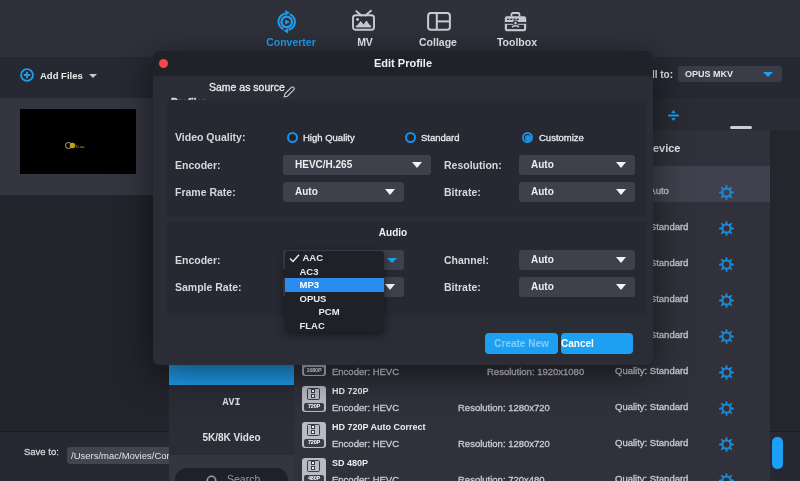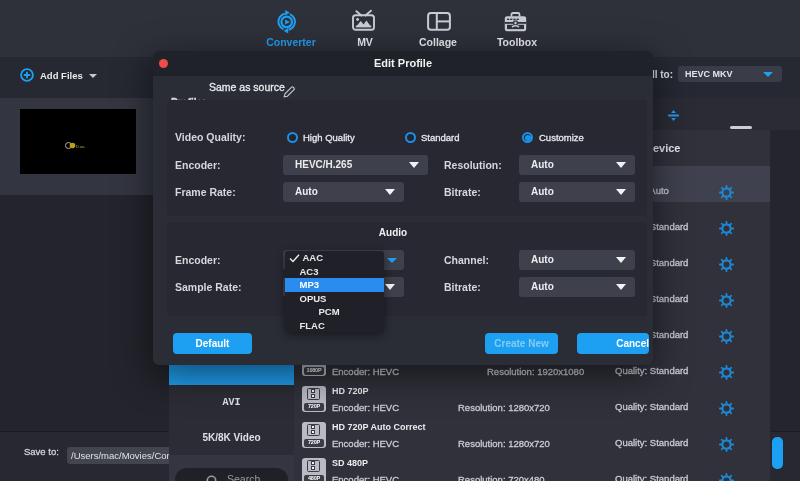--- a/index.html
+++ b/index.html
@@ -106,21 +106,21 @@
     <circle cx="7" cy="7" r="5.9" fill="none" stroke="#1f9ff0" stroke-width="1.9"></circle>
     <path d="M7 3.8 V10.2 M3.8 7 H10.2" stroke="#1f9ff0" stroke-width="1.9"></path>
   </svg>
 </div>
 <div class="abs b" style="left:40px;top:69.5px;font-size:9.5px;color:#e9eaec;">Add Files</div>
 <div class="abs" style="left:89px;top:73.5px;">
     <div style="width:0;height:0;border-left:4px solid transparent;border-right:4px solid transparent;border-top:4.8px solid #c6c7cc;"></div>
   </div>
 <div class="abs b" style="left:553px;top:68.5px;width:120px;text-align:right;font-size:10px;color:#dfe0e4;">Convert All to:</div>
 <div class="abs" style="left:678px;top:66px;width:104px;height:16px;background:#3a3c47;border-radius:3px;">
-  <div class="abs b" style="left:7px;top:0;line-height:16px;font-size:9px;color:#e4e5e9;">HEVC MKV</div>
+  <div class="abs b" style="left:7px;top:0;line-height:16px;font-size:9px;color:#e4e5e9;">OPUS MKV</div>
   <div class="abs tri-b" style="right:9px;top:6px;"></div>
 </div>
 
 <div class="abs" style="left:20px;top:109px;width:116px;height:65px;background:#000;"></div>
 <div class="abs" style="left:64px;top:137px;width:26px;height:11px;">
   <svg width="26" height="11">
     <circle cx="4.5" cy="5.5" r="3" fill="none" stroke="#b8b390" stroke-width="1"></circle>
     <circle cx="8.5" cy="5.5" r="2.8" fill="#bda018"></circle>
     <text x="12" y="7.8" font-size="4" fill="#c7ad32" font-family="Liberation Sans">D.ua</text>
   </svg>
@@ -268,21 +268,21 @@
   <div class="radio" style="left:134.3px;top:81.3px;"></div>
   <div class="rlbl" style="left:150px;top:80.5px;">High Quality</div>
   <div class="radio" style="left:251.8px;top:81.3px;"></div>
   <div class="rlbl" style="left:268px;top:80.5px;">Standard</div>
   <div class="radio" style="left:369.3px;top:81.3px;">
       <div class="abs" style="left:0.7px;top:0.7px;width:5.6px;height:5.6px;border-radius:50%;background:#1b90e8;"></div>
     </div>
   <div class="rlbl" style="left:386px;top:80.5px;">Customize</div>
 
   <div class="lbl" style="left:22px;top:107.5px;">Encoder:</div>
-  <div class="dd" style="left:130px;top:104px;width:145px;">
+  <div class="dd" style="left:130px;top:104px;width:121px;padding-left:27px;">
       <div class="tx">HEVC/H.265</div>
       <div class="tri-w tr"></div>
     </div>
   <div class="lbl" style="left:291px;top:107.5px;">Resolution:</div>
   <div class="dd" style="left:366px;top:104px;width:116px;">
       <div class="tx">Auto</div>
       <div class="tri-w tr"></div>
     </div>
 
   <div class="lbl" style="left:22px;top:134.5px;">Frame Rate:</div>
@@ -336,16 +336,15 @@
         <span style="position:absolute;left:15px;">OPUS</span>
       </div>
     <div class="abs b" style="left:0;top:54.2px;width:99px;height:13.55px;line-height:13.8px;font-size:9.5px;color:#e8e9eb;">
         <span style="position:absolute;left:15px;margin-left:19px;">PCM</span>
       </div>
     <div class="abs b" style="left:0;top:67.75px;width:99px;height:13.55px;line-height:13.8px;font-size:9.5px;color:#e8e9eb;">
         <span style="position:absolute;left:15px;">FLAC</span>
       </div>
   </div>
 
-  <div class="abs b" style="left:20px;top:281.5px;width:79px;height:21px;background:#1ea0f2;border-radius:4px;text-align:center;line-height:21px;font-size:10px;color:#fff;">Default</div>
   <div class="abs b" style="left:332px;top:281.5px;width:73px;height:21px;background:#1ea0f2;border-radius:4px;text-align:center;line-height:21px;font-size:10px;color:rgba(255,255,255,0.45);">Create New</div>
-  <div class="abs b" style="left:408px;top:281.5px;width:72px;height:21px;background:#1ea0f2;border-radius:4px;text-align:right;line-height:21px;font-size:10px;color:#fff;margin-left:16px;">Cancel</div>
+  <div class="abs b" style="left:408px;top:281.5px;width:72px;height:21px;background:#1ea0f2;border-radius:4px;text-align:left;line-height:21px;font-size:10px;color:#fff;">Cancel</div>
 </div>
 
 </body></html>

